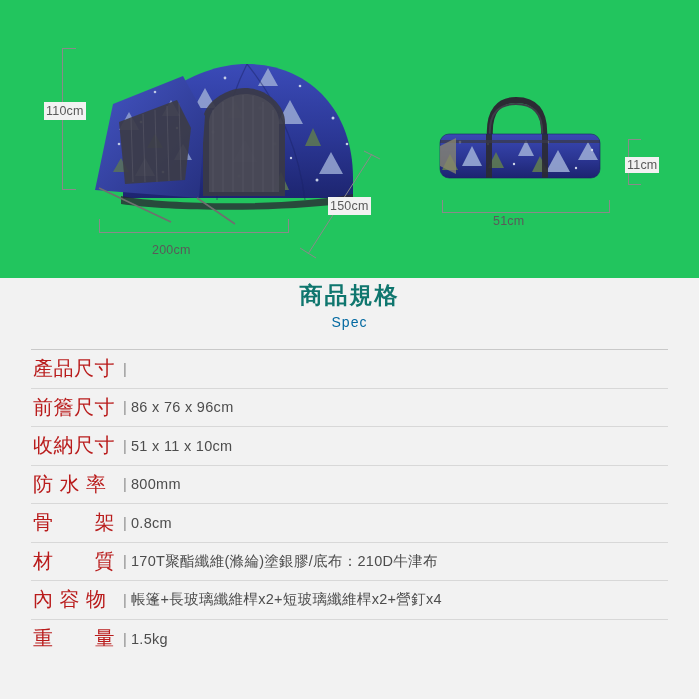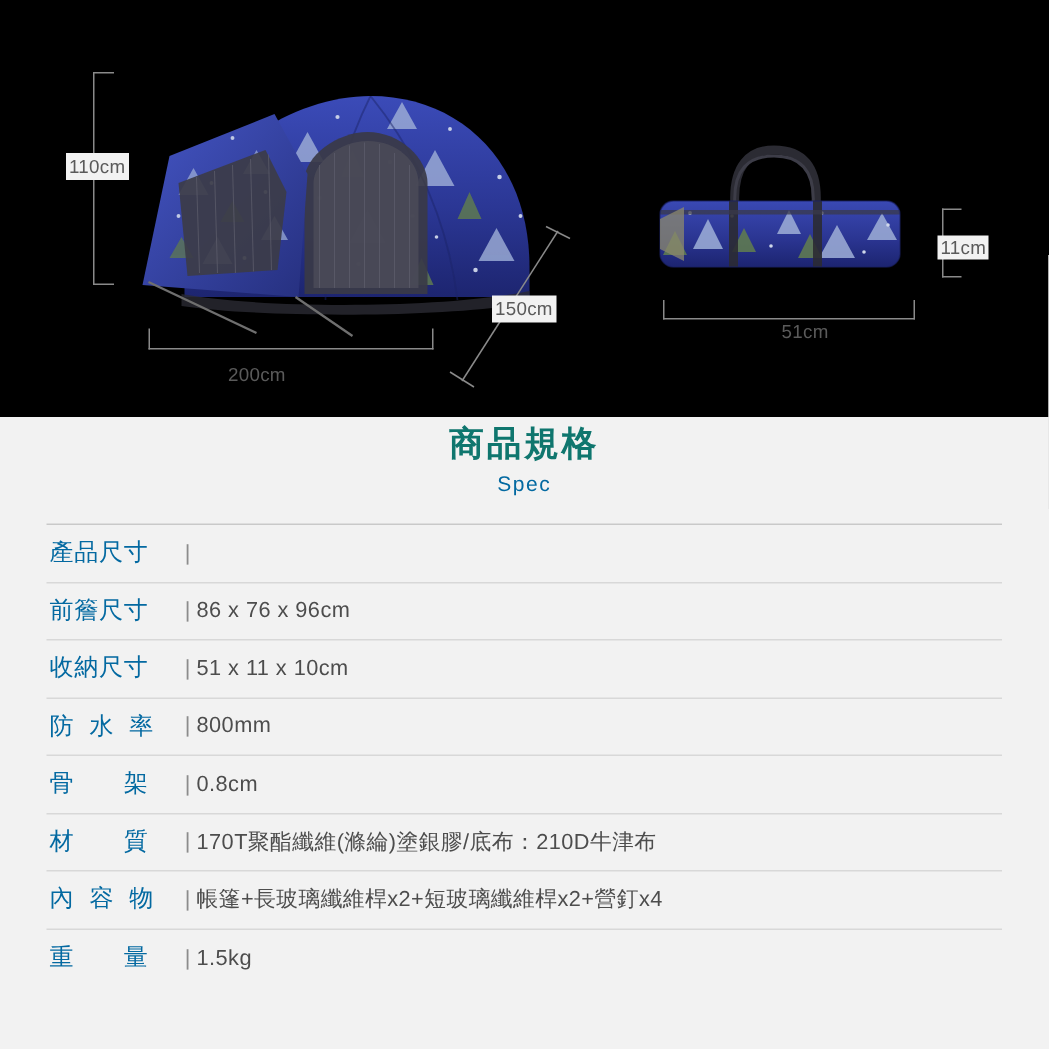--- a/index.html
+++ b/index.html
@@ -18,21 +18,21 @@
     width: 699px;
     height: 699px;
     background: #f2f2f2;
     box-sizing: border-box;
   }
   
   .illustration {
     position: relative;
     width: 699px;
     height: 278px;
-    background: #000000;
+    background: #22c55e;
   }
   .dim-label {
     position: absolute;
     color: #5a5a5a;
     font-size: 12.5px;
     letter-spacing: 0.2px;
     white-space: nowrap;
   }
   .tick {
     position: absolute;
@@ -89,25 +89,24 @@
     border-bottom: 1px solid #d8d8d8;
     padding: 0 2px;
     box-sizing: border-box;
   }
   .spec-row:last-child {
     border-bottom: none;
   }
   .spec-label {
     width: 86px;
     flex: none;
-    font-size: 16px;
-    color: #0369a1;
+    font-size: 20px;
+    color: #b91c1c;
     letter-spacing: 0.5px;
     white-space: nowrap;
-    font-family: Liberation Mono, monospace;
   }
   .spec-sep {
     width: 12px;
     flex: none;
     font-size: 14.5px;
     color: #8c8c8c;
     text-align: center;
   }
   .spec-value {
     flex: 1;
@@ -296,21 +295,21 @@
     </svg>
 
     <div class="tick" style="left:628px; top:139px; width:1px; height:46px;"></div>
     <div class="tick" style="left:628px; top:139px; width:13px; height:1px;"></div>
     <div class="tick" style="left:628px; top:184px; width:13px; height:1px;"></div>
     <div class="dim-label" style="left:625px; top:157px; background:#f2f2f2; padding:1px 2px;">11cm</div>
 
     <div class="tick" style="left:442px; top:212px; width:168px; height:1px;"></div>
     <div class="tick" style="left:442px; top:200px; width:1px; height:13px;"></div>
     <div class="tick" style="left:609px; top:200px; width:1px; height:13px;"></div>
-    <div class="dim-label" style="left:521px; top:214px;text-align:center;">51cm</div>
+    <div class="dim-label" style="left:493px; top:214px;text-align:center;">51cm</div>
   </div>
 
   <div class="title-block">
     <div class="title-main">商品規格</div>
     <div class="title-sub">Spec</div>
   </div>
 
   <div class="spec-table">
 
     <div class="spec-row">

